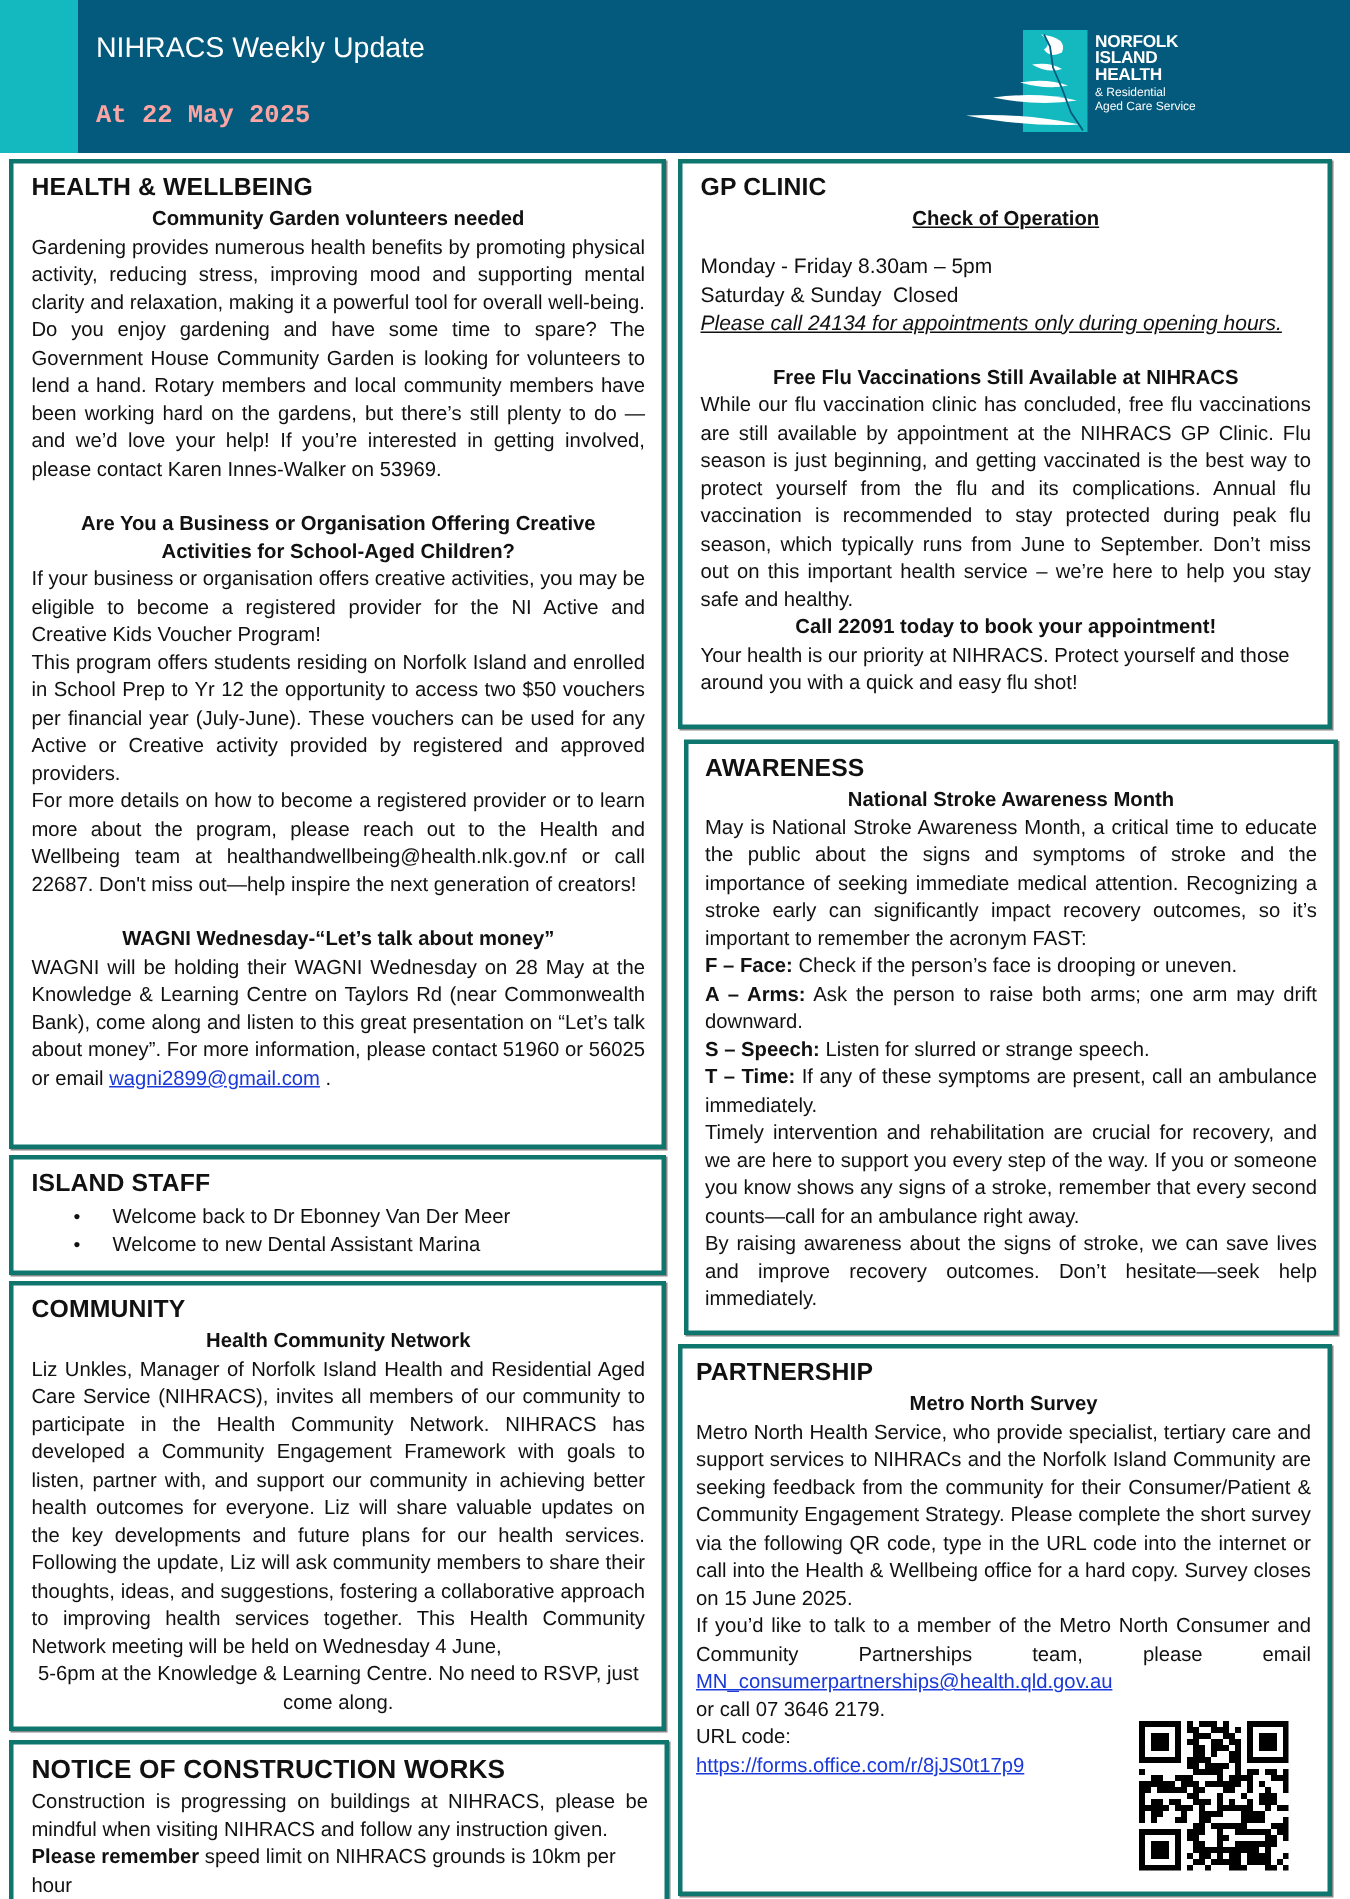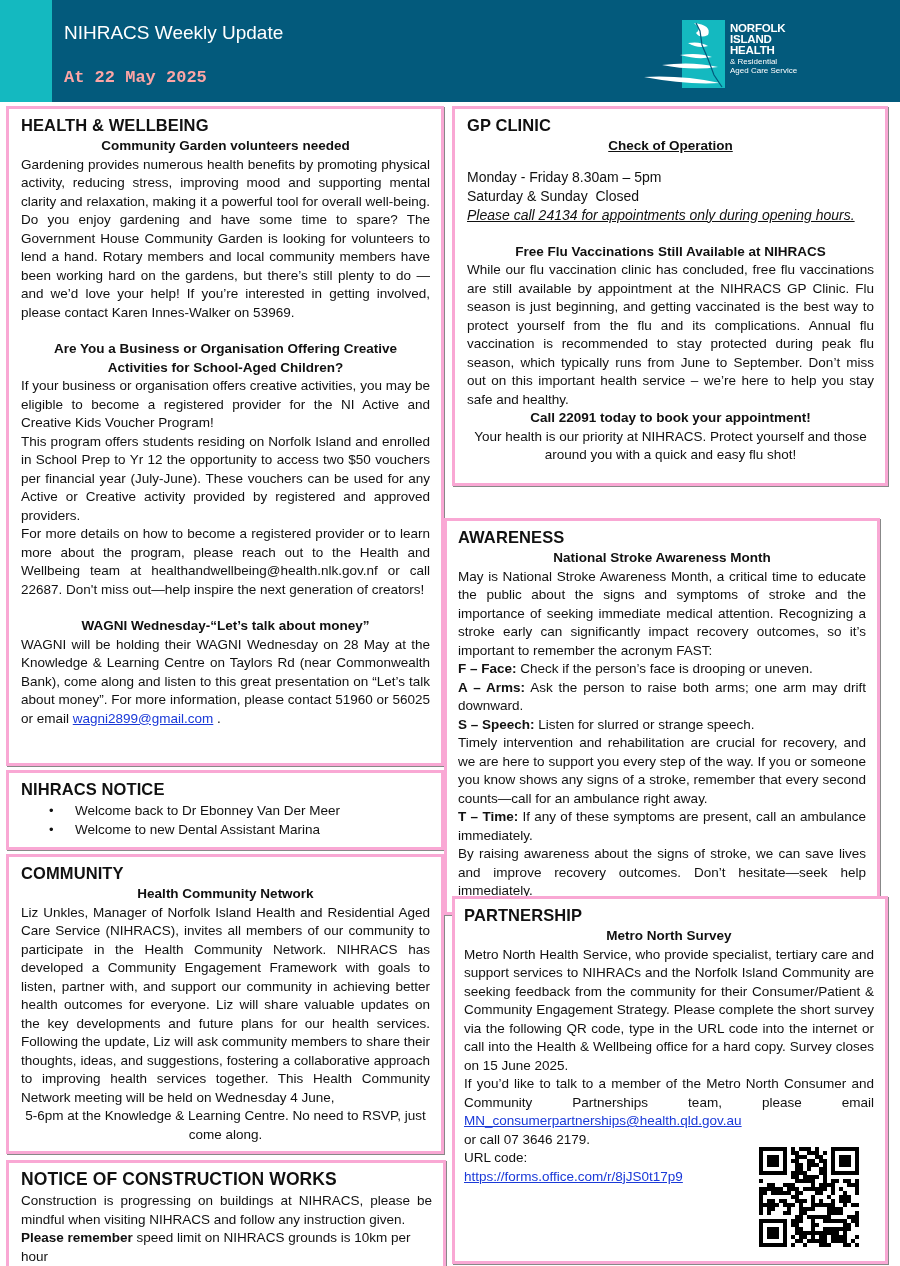--- a/index.html
+++ b/index.html
@@ -9,40 +9,40 @@
   .header { position: absolute; left: 0; top: 0; width: 900px; height: 102px; background: #035a7c; }
   .header .stripe { position: absolute; left: 0; top: 0; width: 52px; height: 102px; background: #14b9c0; }
   .header .title { position: absolute; left: 64px; top: 22px; color: #fff; font-size: 19px; }
   .header .date { position: absolute; left: 64px; top: 68px; color: #fca5a5; font-size: 17px; font-weight: bold; font-family: Liberation Mono, monospace; }
   .logo { position: absolute; left: 642px; top: 19px; width: 175px; height: 70px; }
   .logo .mark { position: absolute; left: 40px; top: 1px; width: 43px; height: 68px; background: #14b9c0; }
   .logo svg.curves { position: absolute; left: 0; top: 0; }
   .logo .name { position: absolute; left: 88px; top: 4px; color: #fff; font-weight: bold; font-size: 11.5px; line-height: 11px; letter-spacing: -0.2px; }
   .logo .sub { position: absolute; left: 88px; top: 38px; color: #fff; font-size: 8px; line-height: 9px; }
 
-  .box { position: absolute; border: 3px solid #f9a8d4; background: #fff; box-shadow: 1px 1px 0 #888; padding: 6px 11px 4px 12px; font-size: 13.5px; line-height: 18.5px; }
+  .box { position: absolute; border: 3px solid #0f766e; background: #fff; box-shadow: 1px 1px 0 #888; padding: 6px 11px 4px 12px; font-size: 13.5px; line-height: 18.5px; }
   .box h2 { font-size: 16.5px; font-weight: bold; line-height: 20px; margin-bottom: 2px; letter-spacing: 0.1px; }
   .box h3 { font-size: 13.5px; font-weight: bold; text-align: center; line-height: 18.5px; }
   .box p { text-align: justify; }
   .gap { height: 18px; }
   .center { text-align: left; }
   .u { text-decoration: underline; }
   .ital { font-style: italic; }
   a { color: #1a39d8; text-decoration: underline; }
   ul.staff { list-style: none; padding-left: 28px; }
   ul.staff li { position: relative; padding-left: 26px; line-height: 19px; }
   ul.staff li::before { content: "\2022"; position: absolute; left: 0; top: 0; font-size: 13px; }
   b { font-weight: bold; }
 
   #b-health { left: 6px; top: 106px; width: 438px; height: 660px; }
   #b-staff { left: 6px; top: 770px; width: 438px; height: 80px; }
   #b-community { left: 6px; top: 854px; width: 438px; height: 300px; padding-left: 12px; }
   #b-construction { left: 6px; top: 1160px; width: 440px; height: 132px; }
   #b-gp { left: 452px; top: 106px; width: 436px; height: 380px; }
-  #b-awareness { left: 444px; top: 493px; width: 436px; height: 397px; padding-left: 11px; margin-top: 25px; }
+  #b-awareness { left: 456px; top: 493px; width: 436px; height: 397px; padding-left: 11px; }
   #b-partnership { left: 452px; top: 896px; width: 436px; height: 368px; padding-left: 9px; }
 
   .qr { position: absolute; right: 26px; bottom: 14px; width: 100px; height: 100px; }
 </style>
 </head>
 <body>
 
 <div class="header">
   <div class="stripe"></div>
   <div class="title">NIHRACS Weekly Update</div>
@@ -80,21 +80,21 @@
   </h3>
   <p>If your business or organisation offers creative activities, you may be eligible to become a registered provider for the NI Active and Creative Kids Voucher Program!</p>
   <p>This program offers students residing on Norfolk Island and enrolled in School Prep to Yr 12 the opportunity to access two $50 vouchers per financial year (July-June). These vouchers can be used for any Active or Creative activity provided by registered and approved providers.</p>
   <p>For more details on how to become a registered provider or to learn more about the program, please reach out to the Health and Wellbeing team at healthandwellbeing@health.nlk.gov.nf or call 22687. Don't miss out—help inspire the next generation of creators!</p>
   <div class="gap"></div>
   <h3>WAGNI Wednesday-“Let’s talk about money”</h3>
   <p><span>WAGNI will be holding their WAGNI Wednesday on 28 May at the Knowledge &amp; Learning Centre on Taylors Rd (near Commonwealth Bank), come along and listen to this great presentation on “Let’s talk about money”. For more information, please contact 51960 or 56025 or email </span><a href="#">wagni2899@gmail.com</a><span> .</span></p>
 </div>
 
 <div class="box" id="b-staff">
-  <h2>NIHRACS NOTICE</h2>
+  <h2>ISLAND STAFF</h2>
   <ul class="staff">
     <li>Welcome back to Dr Ebonney Van Der Meer</li>
     <li>Welcome to new Dental Assistant Marina</li>
   </ul>
 </div>
 
 <div class="box" id="b-community">
   <h2>COMMUNITY</h2>
   <h3>Health Community Network</h3>
   <p>Liz Unkles, Manager of Norfolk Island Health and Residential Aged Care Service (NIHRACS), invites all members of our community to participate in the Health Community Network. NIHRACS has developed a Community Engagement Framework with goals to listen, partner with, and support our community in achieving better health outcomes for everyone. Liz will share valuable updates on the key developments and future plans for our health services. Following the update, Liz will ask community members to share their thoughts, ideas, and suggestions, fostering a collaborative approach to improving health services together. This Health Community Network meeting will be held on Wednesday 4 June,</p>
@@ -111,32 +111,32 @@
   <h2>GP CLINIC</h2>
   <h3 class="u">Check of Operation</h3>
   <div style="height:12px"></div>
   <div class="center" style="font-size:14px;line-height:19px">Monday - Friday 8.30am – 5pm</div>
   <div class="center" style="font-size:14px;line-height:19px;white-space:pre">Saturday &amp; Sunday  Closed</div>
   <div class="center u ital" style="font-size:14px;line-height:19px">Please call 24134 for appointments only during opening hours.</div>
   <div class="gap"></div>
   <h3>Free Flu Vaccinations Still Available at NIHRACS</h3>
   <p>While our flu vaccination clinic has concluded, free flu vaccinations are still available by appointment at the NIHRACS GP Clinic. Flu season is just beginning, and getting vaccinated is the best way to protect yourself from the flu and its complications. Annual flu vaccination is recommended to stay protected during peak flu season, which typically runs from June to September. Don’t miss out on this important health service – we’re here to help you stay safe and healthy.</p>
   <h3>Call 22091 today to book your appointment!</h3>
-  <p style="text-align:center">Your health is our priority at NIHRACS. Protect yourself and those around you with a quick and easy flu shot!</p>
+  <p style="text-align:left">Your health is our priority at NIHRACS. Protect yourself and those around you with a quick and easy flu shot!</p>
 </div>
 
 <div class="box" id="b-awareness">
   <h2>AWARENESS</h2>
   <h3>National Stroke Awareness Month</h3>
   <p>May is National Stroke Awareness Month, a critical time to educate the public about the signs and symptoms of stroke and the importance of seeking immediate medical attention. Recognizing a stroke early can significantly impact recovery outcomes, so it’s important to remember the acronym FAST:</p>
   <p><b>F – Face:</b><span> Check if the person’s face is drooping or uneven.</span></p>
   <p><b>A – Arms:</b><span> Ask the person to raise both arms; one arm may drift downward.</span></p>
   <p><b>S – Speech:</b><span> Listen for slurred or strange speech.</span></p>
+  <p><b>T – Time:</b><span> If any of these symptoms are present, call an ambulance immediately.</span></p>
   <p>Timely intervention and rehabilitation are crucial for recovery, and we are here to support you every step of the way. If you or someone you know shows any signs of a stroke, remember that every second counts—call for an ambulance right away.</p>
-  <p><b>T – Time:</b><span> If any of these symptoms are present, call an ambulance immediately.</span></p>
   <p>By raising awareness about the signs of stroke, we can save lives and improve recovery outcomes. Don’t hesitate—seek help immediately.</p>
 </div>
 
 <div class="box" id="b-partnership">
   <h2>PARTNERSHIP</h2>
   <h3>Metro North Survey</h3>
   <p>Metro North Health Service, who provide specialist, tertiary care and support services to NIHRACs and the Norfolk Island Community are seeking feedback from the community for their Consumer/Patient &amp; Community Engagement Strategy. Please complete the short survey via the following QR code, type in the URL code into the internet or call into the Health &amp; Wellbeing office for a hard copy. Survey closes on 15 June 2025.</p>
   <p style="text-align-last:justify">If you’d like to talk to a member of the Metro North Consumer and Community Partnerships team, please email</p>
   <div><a href="#">MN_consumerpartnerships@health.qld.gov.au</a></div>
   <div>or call 07 3646 2179.</div>

